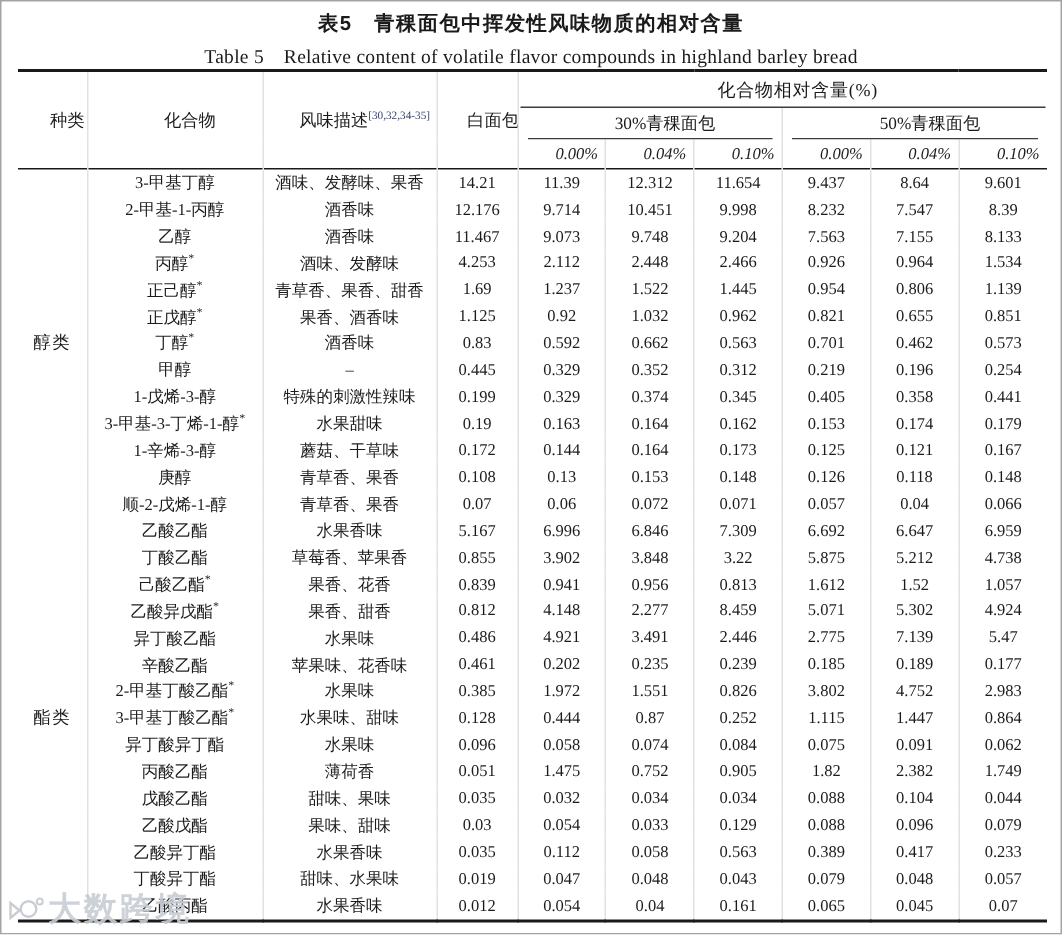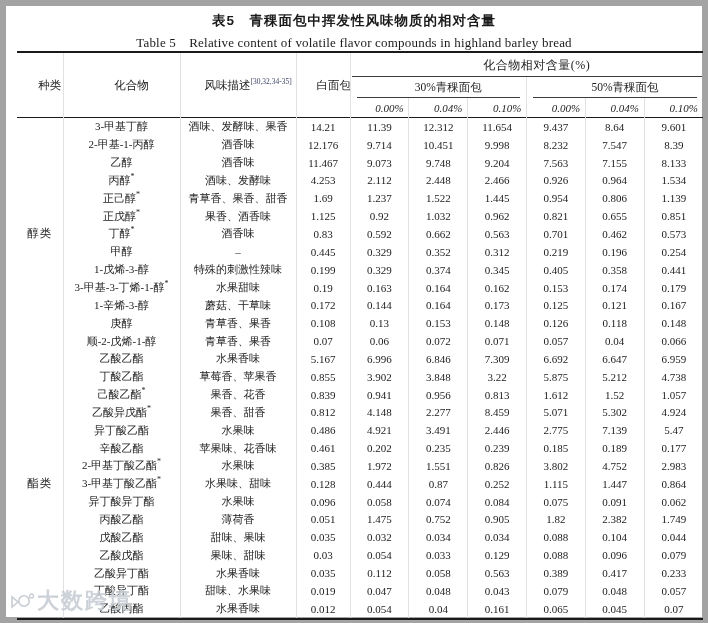--- a/index.html
+++ b/index.html
@@ -1,20 +1,20 @@
 <!DOCTYPE html>
 <html><head>
 <meta charset="utf-8">
 <style>
   html,body{margin:0;padding:0;}
   body{
     width:708px;height:623px;background:#ffffff;position:relative;overflow:hidden;
     font-family:"Liberation Serif","DejaVu Serif",serif;color:#1b1b1b;
   }
-  .page{position:absolute;inset:0;border:6px solid #a3a3a3;box-sizing:border-box;}
+  .page{position:absolute;inset:0;border:1px solid #a3a3a3;box-sizing:border-box;}
   .titles{padding-top:6px;text-align:center;}
   .title-cn{font-family:"Liberation Sans","DejaVu Sans",sans-serif;font-weight:700;
     font-size:13.5px;letter-spacing:1px;margin:0 0 4px 0;}
   .title-en{font-size:13px;margin:0;letter-spacing:.2px;}
   table{
     position:absolute;left:11px;top:45px;width:686px;border-collapse:collapse;table-layout:fixed;
     border-top:2px solid #1a1a1a;border-bottom:2px solid #1a1a1a;
   }
   col.c-cat{width:46px;} col.c-cmp{width:117px;} col.c-flv{width:116px;} col.c-wb{width:54px;}
   col.c-n{width:58.8px;}

